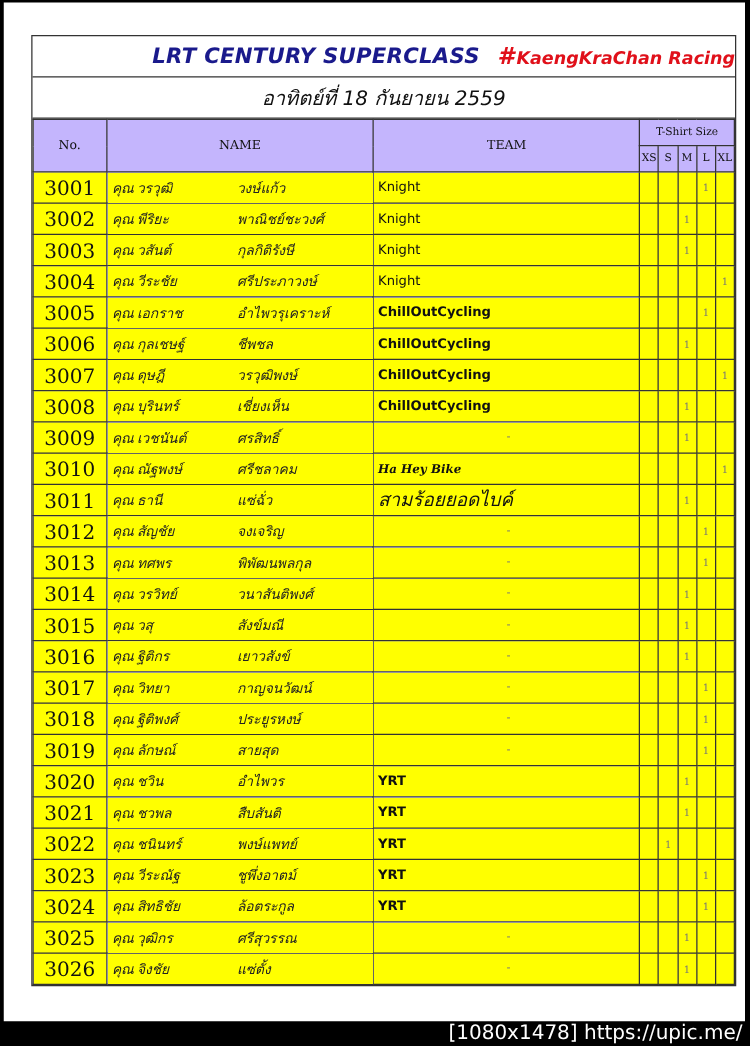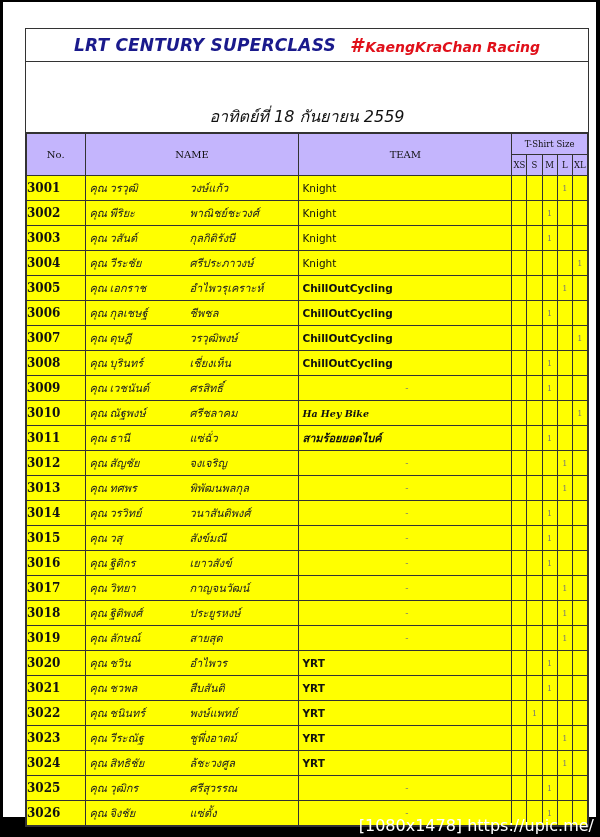--- a/index.html
+++ b/index.html
@@ -1,42 +1,42 @@
 <!DOCTYPE html>
 <html><head>
 <meta charset="utf-8">
 <style>
   html, body { margin:0; padding:0; }
   body { width:600px; height:837px; background:#000; position:relative; overflow:hidden; font-family:"DejaVu Sans", sans-serif; }
   .page { position:absolute; left:3px; top:2px; width:593px; height:815px; background:#fff; }
   .sheet { position:absolute; left:22px; top:26px; width:562px; border:1px solid #333; background:#fff; }
-  .title-row { height:32px; border-bottom:1px solid #333; display:flex; align-items:center; justify-content:center; gap:14px; }
+  .title-row { height:32px; border-bottom:1px solid #333; display:flex; align-items:center; justify-content:flex-end; gap:14px; }
   .title-main { font-family:"DejaVu Sans", sans-serif; font-style:italic; font-weight:bold; font-size:17px; color:#1a1a8c; letter-spacing:0.2px; }
   .title-tag { font-family:"DejaVu Sans", sans-serif; font-style:italic; font-weight:bold; font-size:14px; color:#e0101a; }
   .title-tag .hash { font-size:19px; margin-right:2px; }
-  .sub-row { height:32px; border-bottom:1px solid #333; display:flex; align-items:center; justify-content:center; font-style:italic; font-size:16px; color:#111; font-family:"DejaVu Sans", sans-serif; gap:22px;margin-top:38px; }
+  .sub-row { height:32px; border-bottom:1px solid #333; display:flex; align-items:center; justify-content:center; font-style:italic; font-size:16px; color:#111; font-family:"DejaVu Sans", sans-serif; gap:22px; }
   .cat-row { height:29px; background:#ffff00; border-bottom:1px solid #333; display:flex; align-items:center; justify-content:center; }
   .cat-label { font-family:"DejaVu Sans", sans-serif; font-weight:bold; font-size:15px; color:#b8a400; -webkit-text-stroke:1px #333; letter-spacing:1px; }
   table { border-collapse:collapse; width:562px; table-layout:fixed; }
   td, th { border:1px solid #333; padding:0; }
   th { background:#c4b5fd; font-family:"DejaVu Serif", serif; font-weight:normal; font-size:10px; color:#111; }
   .col-no { width:58px; } .col-name { width:212px; } .col-team { width:211px; } .col-sz { width:15px; }
   .hdr-top th { height:20px; }
   .hdr-bot th { height:20px; font-size:8.5px; }
   .tshirt { font-size:8.5px; }
   tbody td { background:#ffff00; height:24px; font-size:11px; }
-  .no { font-family:"DejaVu Serif", serif; font-weight:bold; font-size:12px; color:#111; }
+  .no { font-family:"DejaVu Serif", serif; font-weight:normal; text-align:center; font-size:16px; color:#111; }
   .name { font-family:"DejaVu Sans", sans-serif; font-style:italic; font-size:11px; color:#222; position:relative;padding-left:12px; }
   .name span { position:absolute; top:50%; transform:translateY(-50%); white-space:nowrap; }
   .n-pre { left:4px; } .n-first { left:24px; } .n-last { left:104px; }
   .team { padding-left:3px; color:#111; white-space:nowrap; overflow:hidden;margin-top:36px; }
   .team.plain { font-family:"DejaVu Sans", sans-serif; font-size:10.5px; }
   .team.bold { font-family:"DejaVu Sans", sans-serif; font-weight:bold; font-size:10.5px; }
   .team.serif-bi { font-family:"DejaVu Serif", serif; font-weight:bold; font-style:italic; font-size:9.5px; }
-  .team.thai-bi { font-family:"DejaVu Sans", sans-serif; font-weight:bold; font-style:italic; font-size:11px; }
+  .team.thai-bi { font-family:"DejaVu Sans", sans-serif; font-weight:normal; font-style:italic; font-size:15px; }
   .team.dash { text-align:center; color:#777; font-size:9px; }
   .sz { text-align:center; font-family:"DejaVu Serif", serif; font-size:8px; color:#777; }
   .footer { position:absolute; right:6px; bottom:2px; color:#fff; font-family:"DejaVu Sans", sans-serif; font-size:16px; }
 </style>
 </head>
 <body>
 
 <div class="page">
   <div class="sheet">
     <div class="title-row">
@@ -393,21 +393,21 @@
             <td class="sz"></td>
             <td class="sz"></td>
             <td class="sz">1</td>
             <td class="sz"></td>
           </tr>
           <tr>
             <td class="no">3024</td>
             <td class="name">
               <span class="n-pre">คุณ</span>
               <span class="n-first">สิทธิชัย</span>
-              <span class="n-last">ล้ชะวงศูล</span>
+              <span class="n-last">ล้อตระกูล</span>
             </td>
             <td class="team bold">YRT</td>
             <td class="sz"></td>
             <td class="sz"></td>
             <td class="sz"></td>
             <td class="sz">1</td>
             <td class="sz"></td>
           </tr>
           <tr>
             <td class="no">3025</td>

